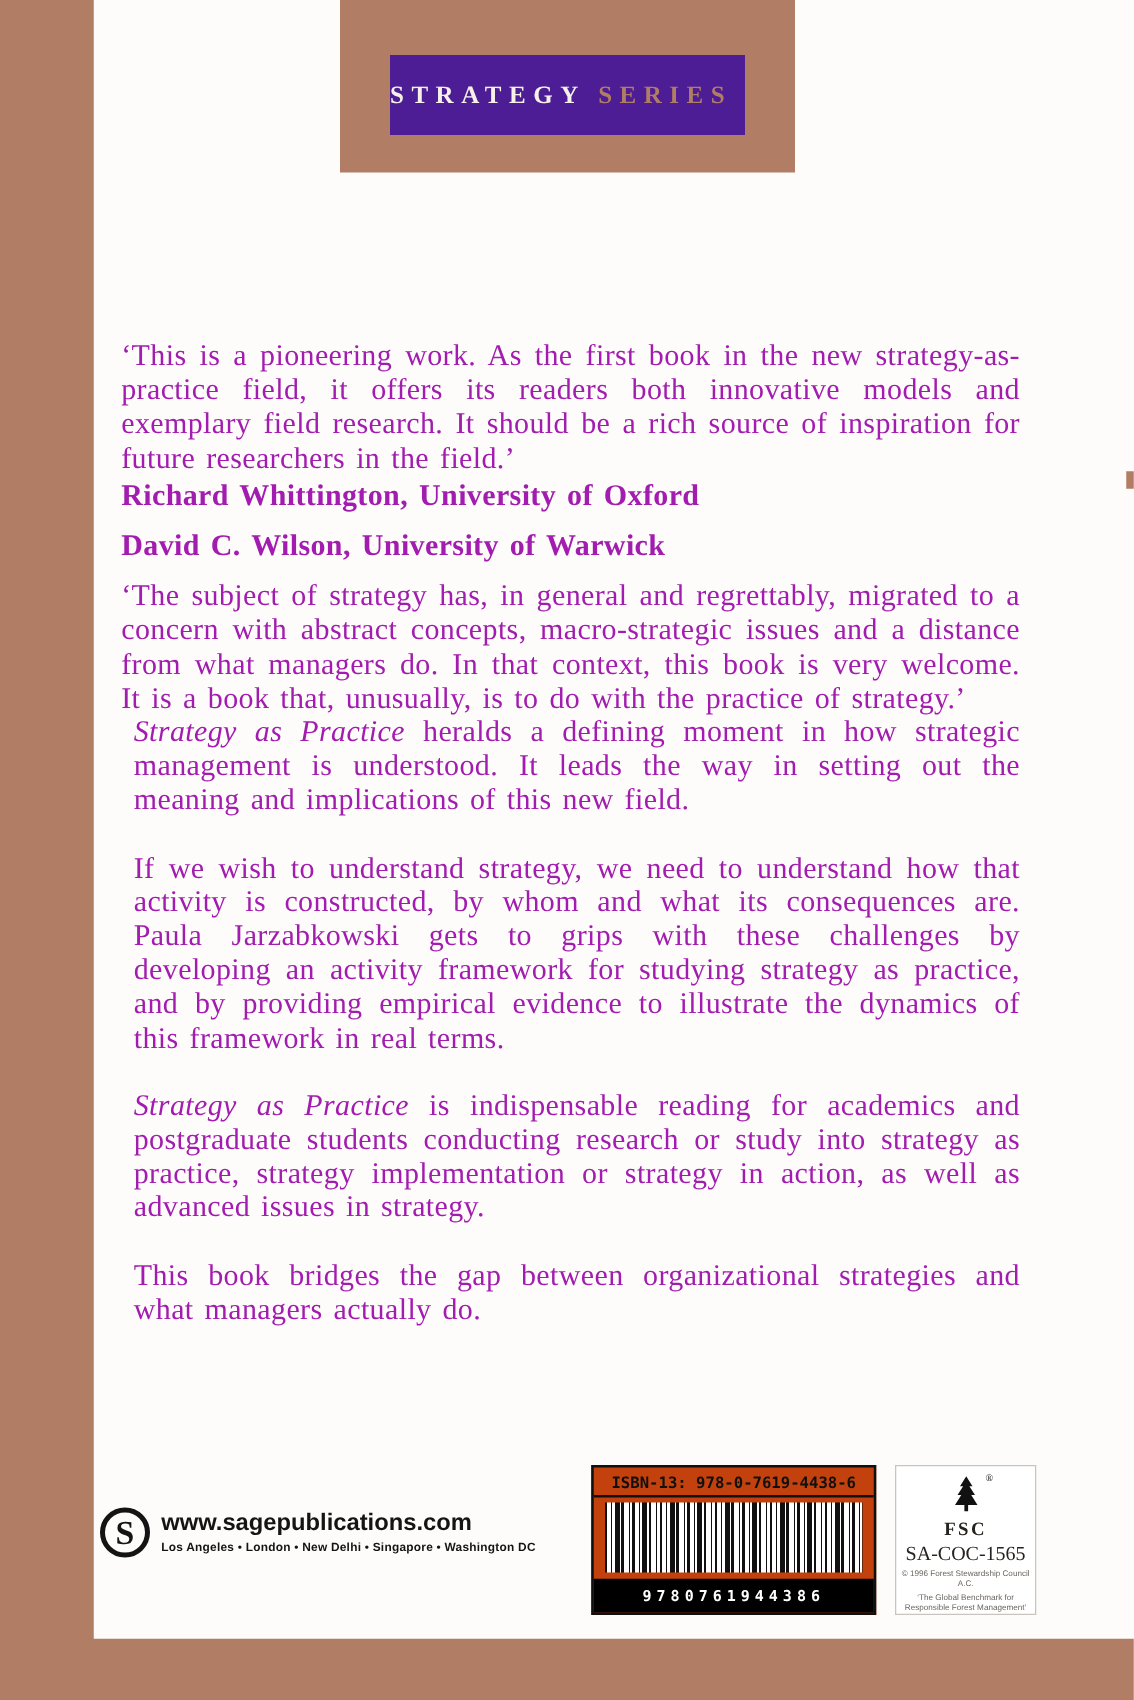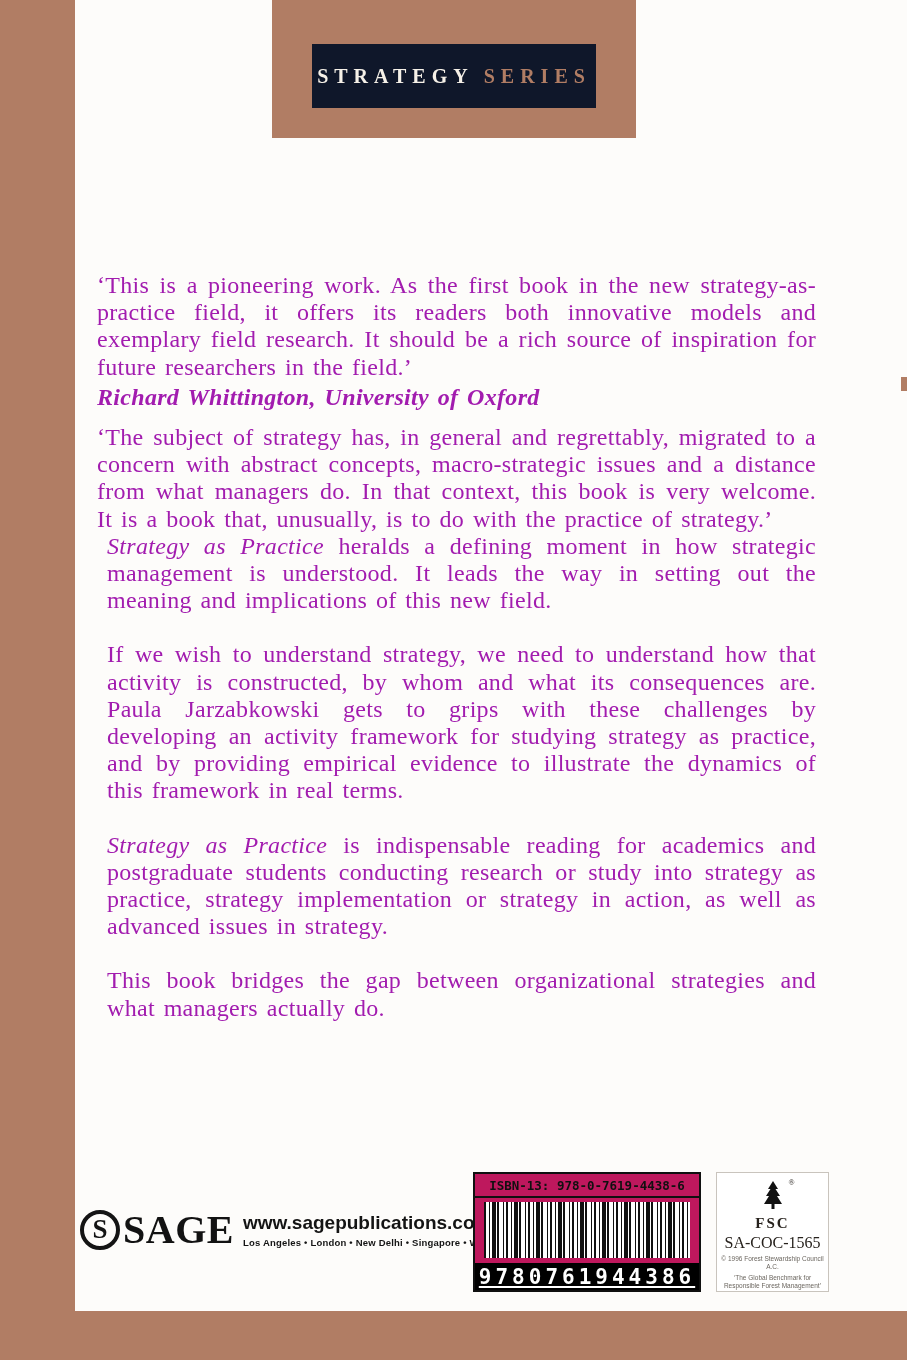--- a/index.html
+++ b/index.html
@@ -10,74 +10,74 @@
     font-family:"Liberation Serif", serif;
     overflow:hidden;
     color:#27221d;
   }
   .left-bar   { position:absolute; left:0; top:0; width:75px; height:1360px; background:#b17d64; }
   .bottom-bar { position:absolute; left:0; bottom:0; width:907px; height:49px; background:#b17d64; }
   .edge-mark  { position:absolute; right:0; top:377px; width:6px; height:14px; background:#b17d64; }
 
   .banner { position:absolute; left:272px; top:0; width:364px; height:138px; background:#b17d64; }
   .band {
-    margin:44px auto 0; width:284px; height:64px; background:#0f172a;
-    display:flex; align-items:center; justify-content:center; white-space:nowrap;
+    margin:44px auto 0; width:284px; height:64px; background:#4c1d95;
+    display:flex; align-items:center; white-space:nowrap;
   }
   .band span { font-size:20px; font-weight:bold; letter-spacing:6px; font-family:"Liberation Serif", serif; }
   .band .w1 { color:#f6f1e8; }
   .band .w2 { color:#b17d64; margin-left:10px; }
 
   .content {
     position:absolute; left:97px; top:272px; width:719px;
     font-size:24px; line-height:27.2px; text-align:justify;
     letter-spacing:0.3px; word-spacing:2.5px; color:#a21caf;
   }
   .qtext { margin:0; }
-  .attr  { font-weight:bold; font-style:italic; margin:3px 0 13px; }
+  .attr  { font-weight:bold; margin:3px 0 13px; }
   .attr.last { margin-bottom:31px; }
   .para  { margin-bottom:27px;margin-left:10px; }
   .para em { font-style:italic; }
 
   
   .publisher { position:absolute; left:80px; top:1206px; display:flex; align-items:center; }
   .s-circle {
     width:40px; height:40px; border:4px solid #141414; border-radius:50%;
     display:flex; align-items:center; justify-content:center;
     font-family:"Liberation Serif", serif; font-weight:bold; font-size:27px; color:#141414;
     flex:0 0 auto;
   }
   .wordmark { font-family:"Liberation Serif", serif; font-weight:bold; font-size:40px; letter-spacing:0.5px; color:#121212; margin-left:3px; }
   .pub-text { margin-left:9px; display:flex; flex-direction:column; }
   .site   { font-family:"Liberation Sans", sans-serif; font-weight:bold; font-size:19px; color:#141414; }
   .cities { font-family:"Liberation Sans", sans-serif; font-weight:bold; font-size:9.5px; color:#141414; margin-top:3px; letter-spacing:0.2px; }
 
   
   .isbn-box {
     position:absolute; left:473px; top:1172px; width:228px; height:120px;
-    background:#be185d; border:2px solid #101010; display:flex; flex-direction:column;
+    background:#c2410c; border:2px solid #101010; display:flex; flex-direction:column;
   }
   .isbn-label {
     font-family:"DejaVu Sans Mono", monospace; font-weight:bold; font-size:12.5px;
     text-align:center; padding:4px 0 3px; color:#101010;
     border-bottom:2px solid #101010;
   }
   .bars {
     height:56px; margin:4px 9px 0;
     background:repeating-linear-gradient(90deg,
       #101010 0px, #101010 2px, #fff 2px, #fff 5px,
       #101010 5px, #101010 6px, #fff 6px, #fff 8px,
       #101010 8px, #101010 12px, #fff 12px, #fff 13px,
       #101010 13px, #101010 15px, #fff 15px, #fff 19px,
       #101010 19px, #101010 20px, #fff 20px, #fff 22px);
   }
   .ean {
     margin-top:auto; background:#000; color:#fff; height:27px;
-    font-family:"DejaVu Sans Mono", monospace; font-weight:bold; font-size:21px;
-    letter-spacing:4px; display:flex; align-items:center; justify-content:center;text-decoration:underline;
+    font-family:"DejaVu Sans Mono", monospace; font-weight:bold; font-size:12px;
+    letter-spacing:4px; display:flex; align-items:center; justify-content:center;
   }
 
   
   .fsc-box {
     position:absolute; left:716px; top:1172px; width:113px; height:120px;
     background:#fff; border:1px solid #c9c4bd; text-align:center; padding-top:7px;
   }
   .fsc-tree { position:relative; display:inline-block; }
   .fsc-reg { position:absolute; right:-9px; top:-2px; font-size:8px; font-family:"Liberation Serif", serif; }
   .fsc-name { font-family:"Liberation Serif", serif; font-weight:bold; font-size:15px; letter-spacing:2px; margin-top:1px; }
@@ -101,39 +101,39 @@
   </header>
 
   <section class="content">
 
     <div>
       <p class="qtext">‘This is a pioneering work. As the first book in the new strategy-as-practice field, it offers its readers both innovative models and exemplary field research. It should be a rich source of inspiration for future researchers in the field.’</p>
       <p class="attr">Richard Whittington, University of Oxford</p>
     </div>
 
     <div>
+      <p class="attr">David C. Wilson, University of Warwick</p>
     </div>
 
     <div>
       <p class="qtext">‘The subject of strategy has, in general and regrettably, migrated to a concern with abstract concepts, macro-strategic issues and a distance from what managers do. In that context, this book is very welcome. It is a book that, unusually, is to do with the practice of strategy.’</p>
     </div>
 
     <p class="para"><em>Strategy as Practice</em><span> heralds a defining moment in how strategic management is understood.  It leads the way in setting out the meaning and implications of this new field.</span></p>
 
     <p class="para"><em></em><span>If we wish to understand strategy, we need to understand how that activity is constructed, by whom and what its consequences are. Paula Jarzabkowski gets to grips with these challenges by developing an activity framework for studying strategy as practice, and by providing empirical evidence to illustrate the dynamics of this framework in real terms.</span></p>
 
     <p class="para"><em>Strategy as Practice</em><span> is indispensable reading for academics and postgraduate students conducting research or study into strategy as practice, strategy implementation or strategy in action, as well as advanced issues in strategy.</span></p>
 
     <p class="para"><em></em><span>This book bridges the gap between organizational strategies and what managers actually do.</span></p>
 
   </section>
 
   <div class="publisher">
     <span class="s-circle">S</span>
-    <span class="wordmark">SAGE</span>
     <span class="pub-text">
       <span class="site">www.sagepublications.com</span>
       <span class="cities">Los Angeles • London • New Delhi • Singapore • Washington DC</span>
     </span>
   </div>
 
   <div class="isbn-box">
     <div class="isbn-label">ISBN-13: 978-0-7619-4438-6</div>
     <div class="bars"></div>
     <div class="ean">9780761944386</div>

